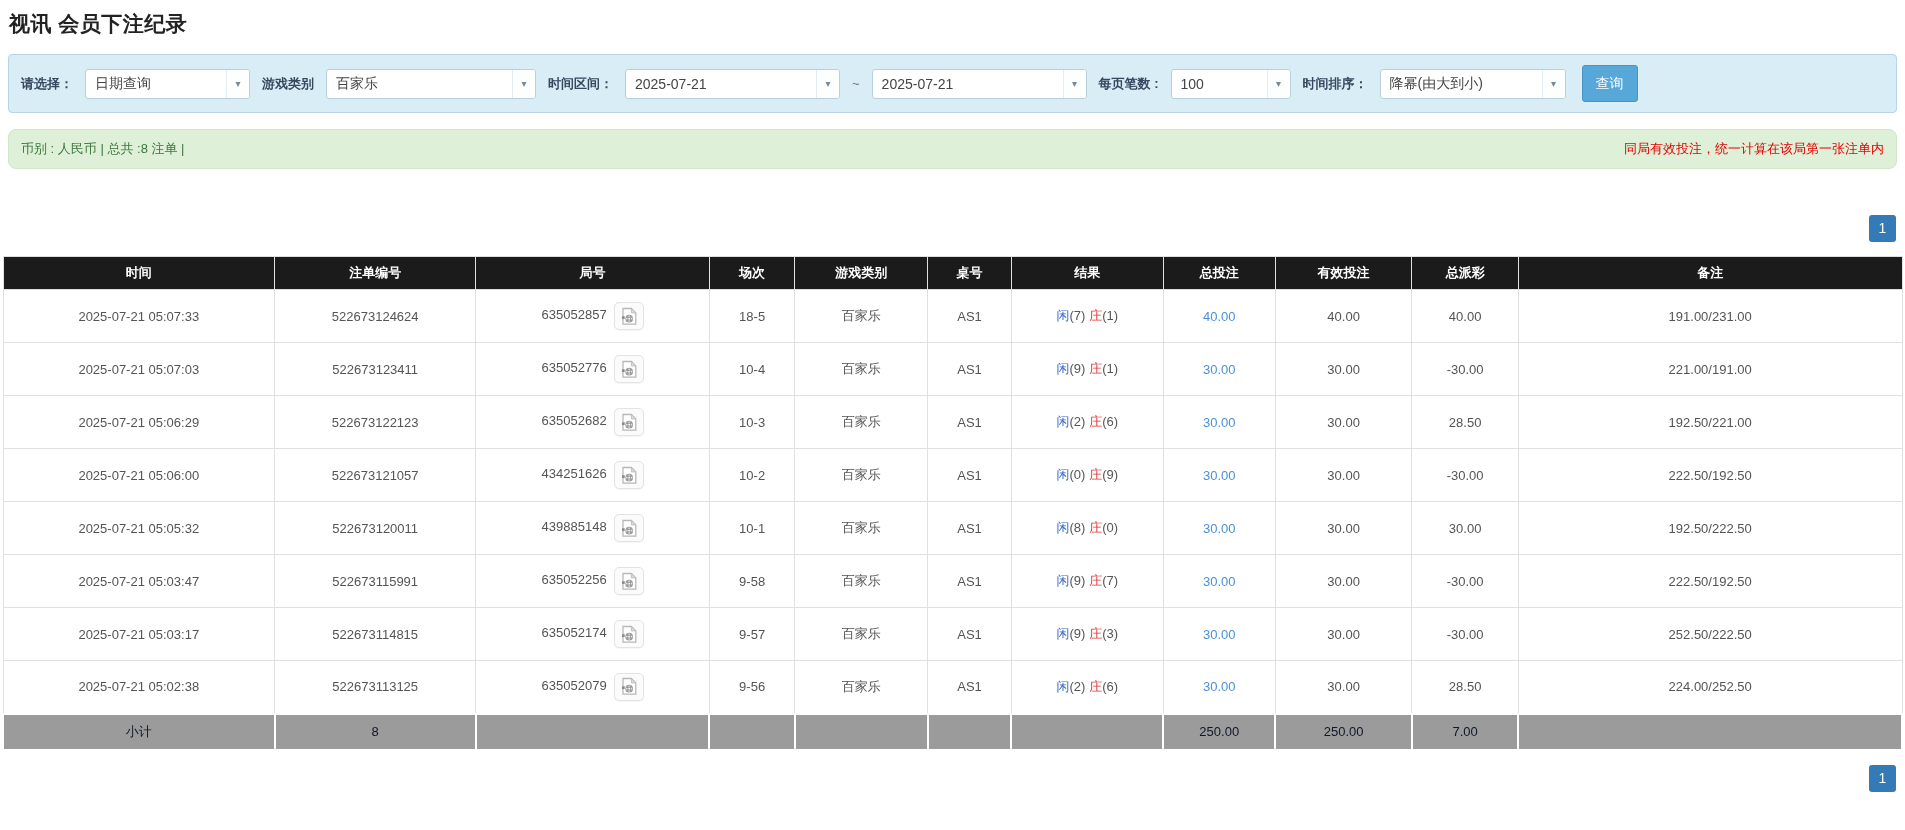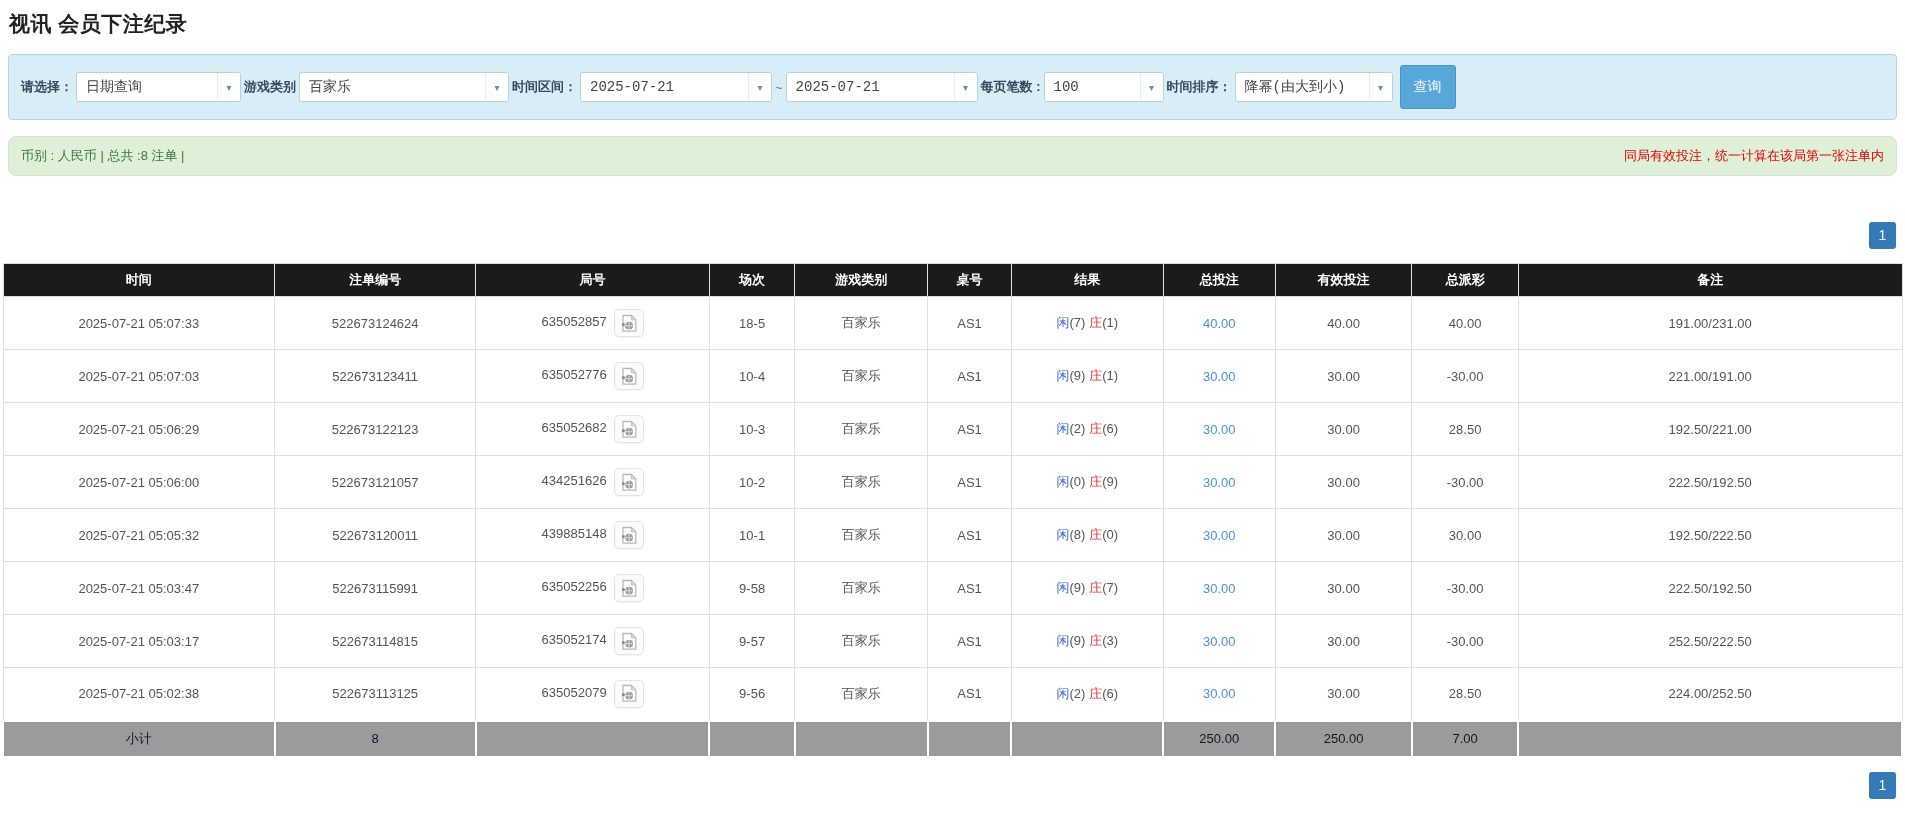--- a/index.html
+++ b/index.html
@@ -11,39 +11,39 @@
     font-size:13px;
   }
   .page-title {
     margin:0; padding:10px 10px 6px 9px;
     font-size:21px; font-weight:700; color:#222; letter-spacing:0.5px;
   }
   
   .filter-bar {
     margin:10px 8px 0 8px; padding:10px 12px;
     background:#d9edf7; border:1px solid #b7d4e7; border-radius:4px;
-    display:flex; align-items:center; gap:3px; white-space:nowrap;
+    display:flex; align-items:center; gap:12px; white-space:nowrap;
   }
   .flabel { color:#34495e; font-weight:bold; font-size:13px; }
   .combo {
     background:#fff; border:1px solid #b9cfdb; border-radius:3px; height:30px;
     display:inline-flex; align-items:center; justify-content:space-between;
     cursor:pointer; overflow:hidden;
   }
-  .combo-text { padding:0 9px; font-size:14px; color:#444; overflow:hidden;font-family:Liberation Mono, monospace; }
+  .combo-text { padding:0 9px; font-size:14px; color:#444; overflow:hidden; }
   .combo-arrow {
     width:23px; align-self:stretch; flex:0 0 23px;
     display:flex; align-items:center; justify-content:center;
     color:#7a8a94; font-size:10px; border-left:1px solid #e2edf4; background:#fdfefe;
   }
-  .w165{width:165px} .w210{width:210px} .w190{width:192px} .w120{width:120px} .w185{width:158px}
+  .w165{width:165px} .w210{width:210px} .w190{width:215px} .w120{width:120px} .w185{width:186px}
   .range-sep { color:#5a7a8a; font-size:13px; }
   .search-btn {
     background:#57a7d9; color:#fff; border:1px solid #4795c8; border-radius:3px;
-    height:44px; padding:0 13px; font-size:14px; margin-left:4px; cursor:pointer;
+    height:37px; padding:0 13px; font-size:14px; margin-left:4px; cursor:pointer;
     font-family:inherit;
   }
   
   .summary-bar {
     margin:16px 8px 0 8px; padding:10px 12px;
     background:#dff0d8; border:1px solid #d0e6c8; border-radius:8px;
     display:flex; justify-content:space-between; align-items:flex-end; font-size:13px;
   }
   .summary-left { color:#3c763d; }
   .summary-right { color:#e60000; }

